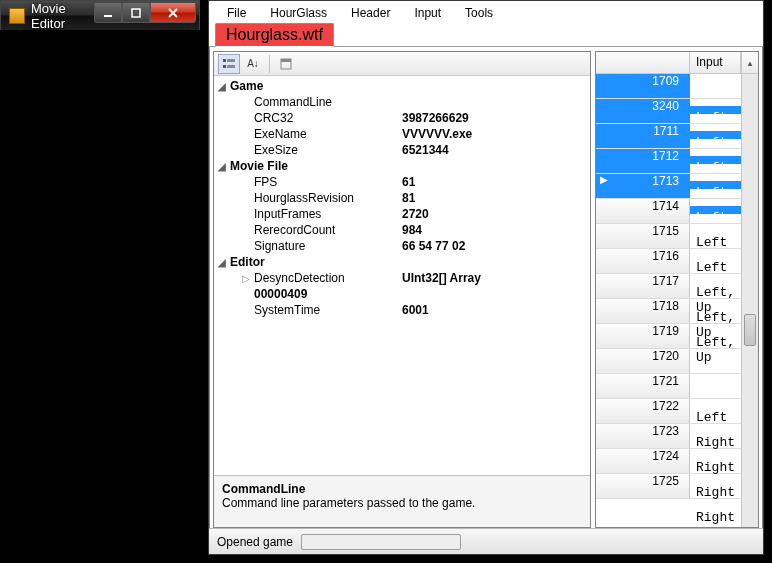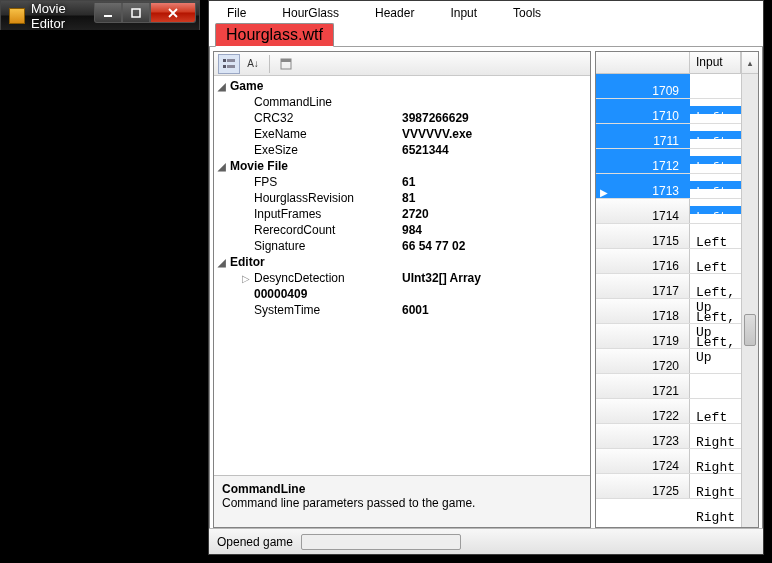--- a/index.html
+++ b/index.html
@@ -7,21 +7,21 @@
 .window { width: 772px; height: 563px; background: #000; display: flex; flex-direction: row; }
 .titlebar { height: 30px; background: linear-gradient(#4b4b4b, #2a2a2a 48%, #0f0f0f 52%, #1f1f1f); display: flex; align-items: center; color: #fff; padding-left: 8px; border: 1px solid #444; border-bottom: none; }
 .titlebar .icon { width: 16px; height: 16px; background: linear-gradient(#f6c046,#d88a12); border:1px solid #8a5a00; margin-right: 6px; display:inline-block; }
 .titlebar .title { flex: 1; font-size: 13px; text-shadow: 0 0 4px #000; }
 .winbtns { display: flex; height: 20px; margin-right: 3px; margin-top:-5px;}
 .winbtn { width: 28px; height: 20px; border: 1px solid #555; border-top:none; display:flex; align-items:center; justify-content:center; color:#fff; font-size:12px; }
 .winbtn.min { background: linear-gradient(#6a6a6a,#3c3c3c); border-radius: 0 0 0 3px;}
 .winbtn.max { background: linear-gradient(#6a6a6a,#3c3c3c); }
 .winbtn.close { width: 46px; background: linear-gradient(#e87b6f,#cf3a21 48%,#b31400 52%,#cf3a21); border-radius: 0 0 3px 0;}
 .client { flex: 1; background: #fff; margin: 0 8px 8px 8px; border: 1px solid #3a3a3a; display: flex; flex-direction: column; box-shadow: 0 0 0 1px #888 inset;}
-.menubar { height: 24px; display: flex; align-items: center; padding: 0 8px; gap: 16px; background:#fff;}
+.menubar { height: 24px; display: flex; align-items: center; padding: 0 8px; gap: 4px; background:#fff;}
 .menubar .menuitem { padding: 2px 10px; cursor: default; }
 .tabstrip { height: 22px; display: flex; align-items: flex-end; padding-left: 6px; background:#fff; border-bottom:1px solid #fff;}
 .tab { border: 1px solid #919191; border-bottom: 1px solid #fff; padding: 2px 10px; background: #ef4444; border-radius: 2px 2px 0 0; font-size: 16px; position:relative; top:1px;}
 .workarea { flex: 1; display: flex; padding: 4px 4px 0 4px; gap: 4px; min-height:0; border-top:1px solid #a0a0a0; margin-top:-1px;}
 .leftpane { width: 378px; display: flex; flex-direction: column; border: 1px solid #828282; }
 .toolbar { height: 24px; border-bottom: 1px solid #c9c9c9; display: flex; align-items: center; padding: 0 4px; gap: 2px; background: linear-gradient(#fcfcfc,#e9e9e9);}
 .tbtn { width: 22px; height: 20px; border: 1px solid transparent; display:flex; align-items:center; justify-content:center; font-size:11px; color:#333;}
 .tbtn.pressed { border:1px solid #9aa7c4; background:#dbe5f5;}
 .tsep { width:1px; height:18px; background:#c0c0c0; margin:0 3px;}
 .propgrid { flex: 1; overflow: auto; padding: 2px 0; background:#fff;}
@@ -35,21 +35,21 @@
 .helpbox { border-top: 1px solid #c0c0c0; padding: 6px 8px; height: 52px; background:#f4f4f4;}
 .helpbox .hname { font-weight: bold; }
 .rightpane { flex: 1; border: 1px solid #828282; display: flex; flex-direction: column; min-width:0;}
 .gridhead { height: 22px; display: flex; background: linear-gradient(#fdfdfd,#ebebeb); border-bottom: 1px solid #c8c8c8; }
 .gh-rowhdr { width: 94px; border-right: 1px solid #c8c8c8; }
 .gh-input { flex: 1; padding: 3px 6px; border-right: 1px solid #c8c8c8;}
 .gh-scroll { width: 17px; background: linear-gradient(#fdfdfd,#ebebeb); border-left:1px solid #c8c8c8; display:flex; align-items:center; justify-content:center; color:#555; font-size:9px;}
 .gridbody { flex: 1; overflow: hidden; position: relative; display:flex;}
 .rows { flex:1;}
 .grow { height: 25px; display: flex; border-bottom: 1px solid #dcdcdc; }
-.grow .rhdr { width: 94px; background: linear-gradient(#fdfdfd,#ebebeb); border-right:1px solid #c8c8c8; display:flex; align-items:flex-end; justify-content:flex-end; padding-right:10px; position:relative;}
+.grow .rhdr { width: 94px; background: linear-gradient(#fdfdfd,#ebebeb); border-right:1px solid #c8c8c8; display:flex; align-items:flex-start; justify-content:flex-end; padding-right:10px; position:relative;}
 .grow .rcell { flex: 1; padding: 4px 6px; font-family: Consolas, "Courier New", monospace; font-size: 13px; margin-top: 32px; }
 .grow.sel .rhdr { background: #1e90ff; color: #fff; border-right-color:#1e90ff;}
 .grow.sel .rcell { background: #1e90ff; color: #fff; }
 .grow .marker { position:absolute; left:4px; color:#fff; font-size:10px;}
 .vscroll { width: 17px; background: #e9e9e9; border-left: 1px solid #c8c8c8; position: relative; }
 .vscroll .thumb { position:absolute; left:2px; right:2px; top:240px; height:32px; background:linear-gradient(#dedede,#c4c4c4); border:1px solid #9a9a9a; border-radius:2px;}
 .statusbar { height: 26px; background: linear-gradient(#f7f7f7,#e2e2e2); border-top: 1px solid #b8b8b8; display: flex; align-items: center; padding: 0 8px; gap: 8px; }
 .statusbar .progress { width: 160px; height: 16px; border: 1px solid #9c9c9c; background:#eee; border-radius:2px;}
 </style>
 </head>
@@ -197,21 +197,21 @@
         <div class="gridbody">
           <div class="rows" id="gridrows">
               <div class="grow sel">
                 <div class="rhdr">
                   <span>1709</span>
                 </div>
                 <div class="rcell">Left</div>
               </div>
               <div class="grow sel">
                 <div class="rhdr">
-                  <span>1710</span>
+                  <span>3240</span>
                 </div>
                 <div class="rcell">Left</div>
               </div>
               <div class="grow sel">
                 <div class="rhdr">
                   <span>1711</span>
                 </div>
                 <div class="rcell">Left</div>
               </div>
               <div class="grow sel">

